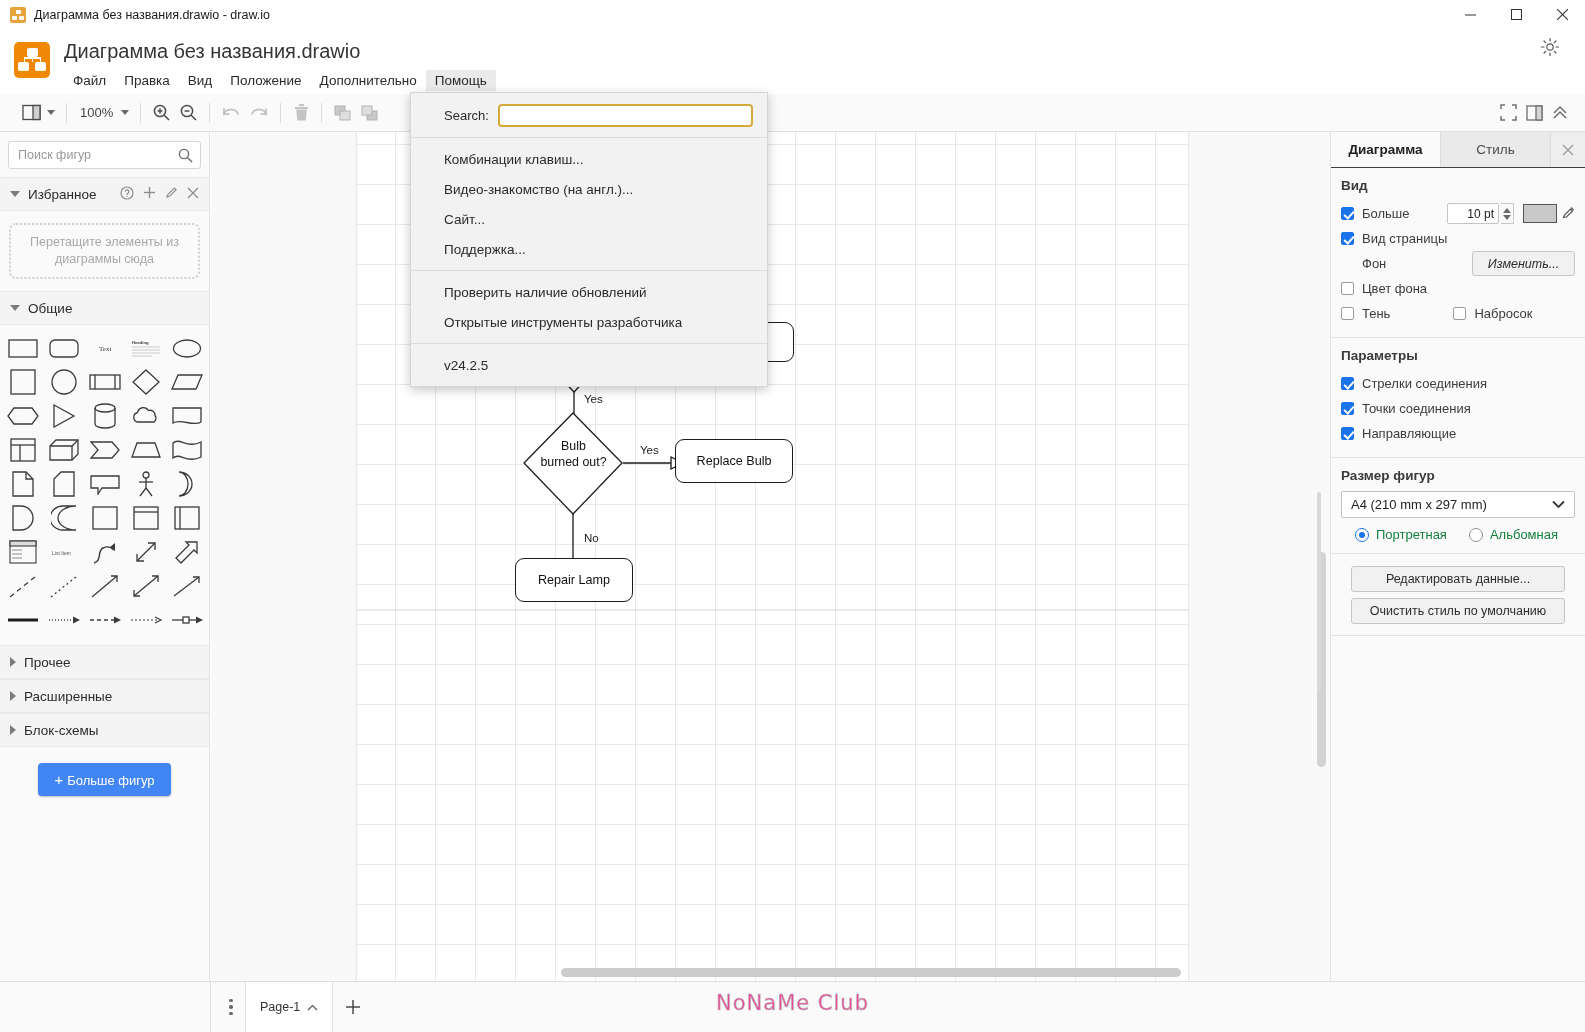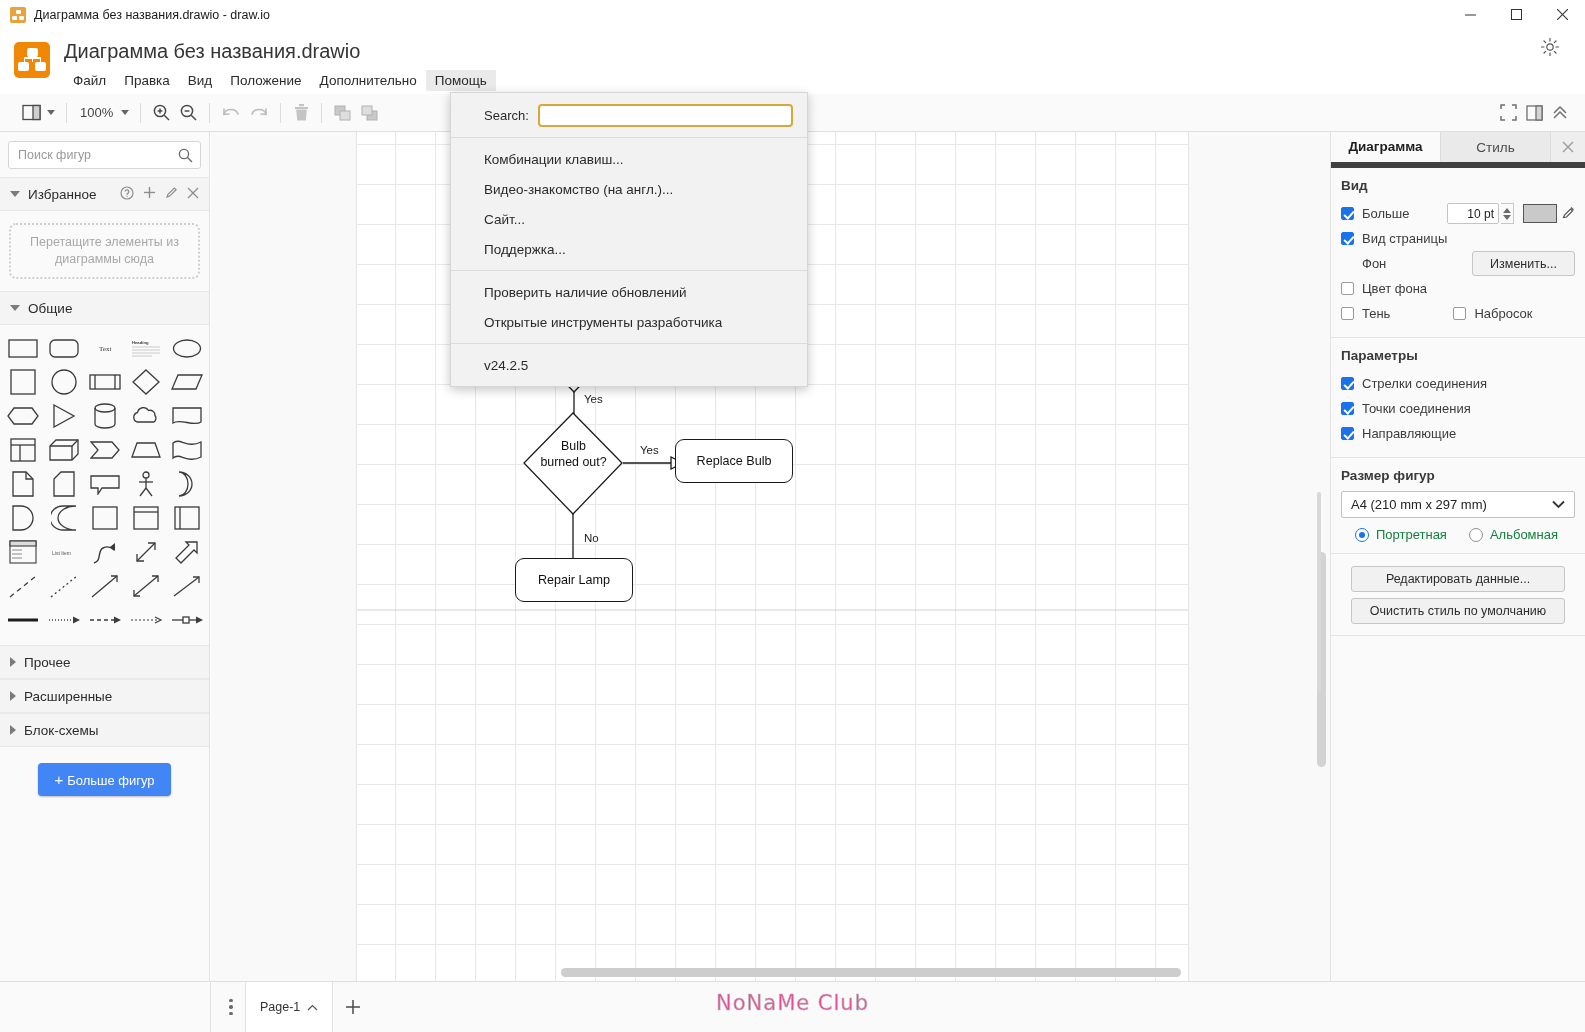--- a/index.html
+++ b/index.html
@@ -137,21 +137,21 @@
     display:flex; align-items:center; justify-content:center;
     font-size:12.6px; color:#111; font-family:"Liberation Sans", sans-serif;
   }
   .edgelbl { position:absolute; font-size:11.5px; color:#1c1c1c; background:transparent; }
 
   
   .rpanel {
     position:absolute; left:1330px; top:132px; width:255px; height:849px;
     background:#fafafa; border-left:1px solid #e2e2e2;
   }
-  .rtabs { display:flex; height:36px; border-bottom:6px solid #404040; background:#eeeeee; }
+  .rtabs { display:flex; height:36px; border-bottom:1px solid #404040; background:#eeeeee; }
   .rtab {
     flex:1; display:flex; align-items:center; justify-content:center;
     font-size:13.5px; color:#4a4a4a; background:#eaeaea; border-right:1px solid #dcdcdc;
   }
   .rtab.sel { background:#fafafa; color:#1e1e1e; font-weight:bold; border-bottom:1px solid #fafafa;}
   .rtab-close { width:34px; display:flex; align-items:center; justify-content:center; color:#9a9a9a;}
   .rsec { padding:9px 10px 11px 10px; border-bottom:1px solid #e4e4e4; }
   .rsec h4 { margin:1px 0 8px 0; font-size:13.5px; color:#3a3a3a; font-weight:bold; }
   .rrow { display:flex; align-items:center; height:25px; font-size:13px; color:#3c3c3c; }
   .cb {
@@ -214,21 +214,21 @@
     color:#ec4899; font-family:"DejaVu Sans", sans-serif;
     -webkit-text-stroke:0.6px #b9b9b9;
   }
   .bb-left { position:absolute; left:0; top:981px; width:211px; height:51px;
              background:#fafafa; border-top:1px solid #dfdfdf; border-right:1px solid #e2e2e2;}
 
   
   .menupop {
     position:absolute; left:410px; top:92px; width:358px;
     background:#f2f2f2; border:1px solid #d6d6d6;
-    box-shadow:0 3px 10px rgba(0,0,0,.22); z-index:50;margin-left:40px;
+    box-shadow:0 3px 10px rgba(0,0,0,.22); z-index:50;
   }
   .menu-search { display:flex; align-items:center; height:44px; padding:0 14px 0 33px; }
   .menu-search .lbl { font-size:13px; color:#2a2a2a; margin-right:9px; }
   .menu-search input {
     flex:1; height:23px; border:2px solid #d4a93a; border-radius:4px; background:#fff;
     outline:none; font-family:inherit; font-size:13px; padding:0 5px; color:#222;
   }
   .mdiv { height:1px; background:#dcdcdc; margin:0; }
   .mitem {
     height:30px; display:flex; align-items:center; padding-left:33px;
@@ -839,21 +839,21 @@
               </svg>
           </span>
         </span>
       </div>
       <div class="rrow">
         <span class="cb on"></span>
         <span>Вид страницы</span>
       </div>
       <div class="rrow">
         <span style="margin-left:21px;">Фон</span>
-        <span class="rbtn" style="margin-left:auto;width:103px;">Изменить...</span>
+        <span class="rbtn" style="margin-left:auto;width:103px;font-style:italic;">Изменить...</span>
       </div>
       <div class="rrow">
         <span class="cb"></span>
         <span>Цвет фона</span>
       </div>
       <div class="rrow">
         <span class="cb"></span>
         <span>Тень</span>
         <span class="cb" style="margin-left:63px;"></span>
         <span>Набросок</span>

